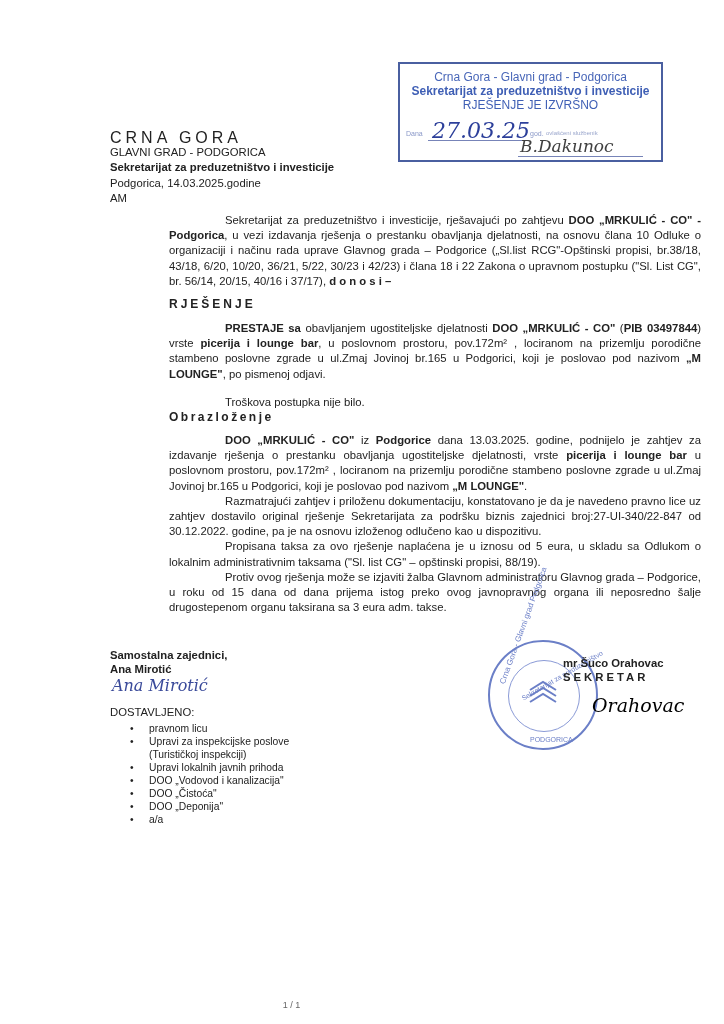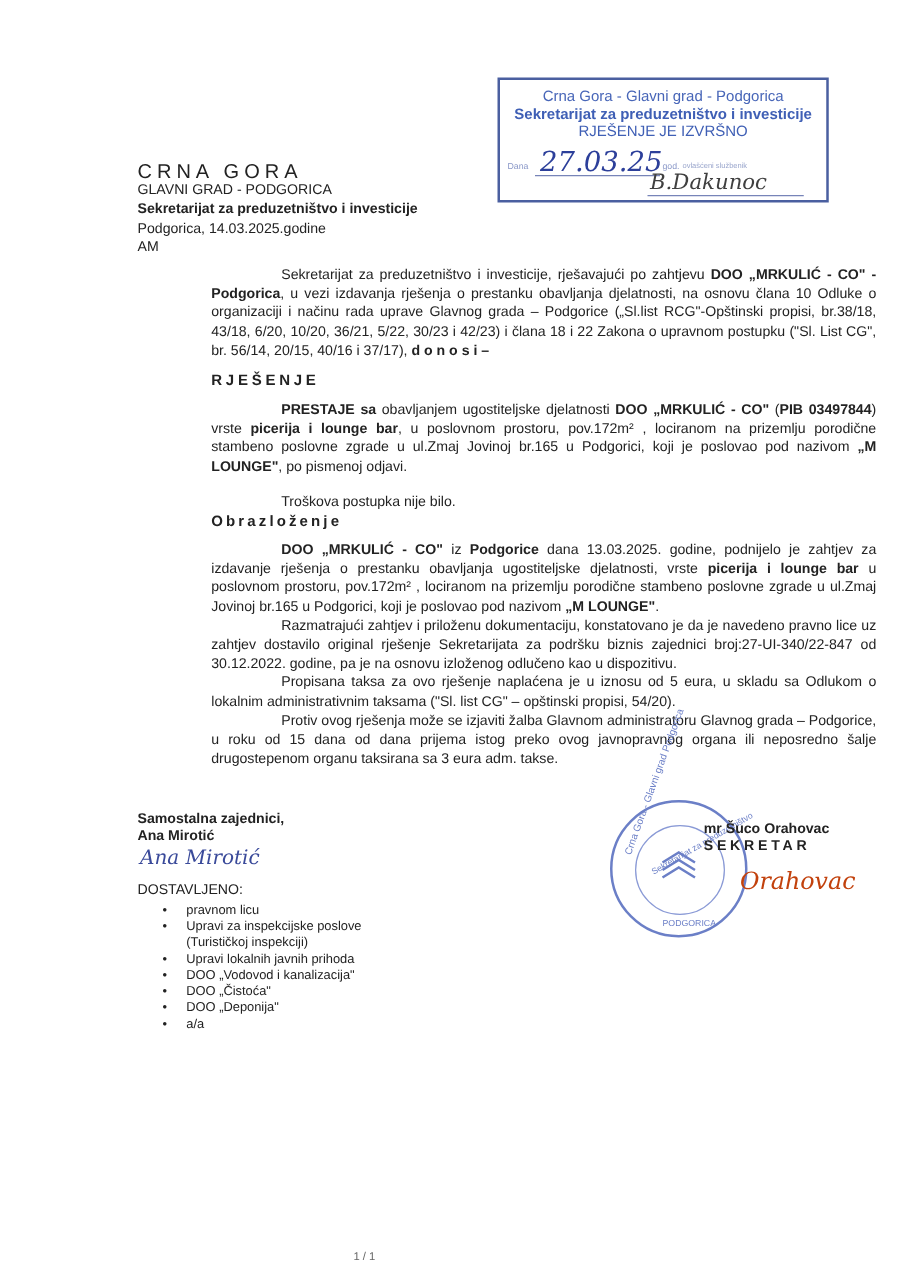--- a/index.html
+++ b/index.html
@@ -39,21 +39,21 @@
   .dost ul { list-style: none; margin: 4px 0 0 0; padding: 0; }
   .dost li { position: relative; padding-left: 39px; line-height: 13px; font-size: 10.3px; }
   .dost li .bullet { position: absolute; left: 20px; top: 0; }
 
   .seal { left: 488px; top: 640px; width: 110px; height: 110px; border-radius: 50%; border: 2px solid #6b7fc7; box-sizing: border-box; }
   .seal .inner { position: absolute; left: 18px; top: 18px; width: 70px; height: 70px; border-radius: 50%; border: 1px solid #8a9ad6; }
   .seal .txt { position: absolute; font-size: 8px; color: #6b7fc7; }
 
   .sig-right { left: 563px; top: 656px; line-height: 14px; font-weight: bold; text-align: left; }
   .sig-right .title { letter-spacing: 3px; }
-  .hand-orahovac { left: 592px; top: 694px; font-family: "DejaVu Serif", serif; font-style: italic; font-size: 19px; color: #c2410c; }
+  .hand-orahovac { left: 592px; top: 694px; font-family: "DejaVu Serif", serif; font-style: italic; font-size: 19px; color: #000000; }
 
   .footer { left: 0; width: 583px; top: 1000px; text-align: center; font-size: 9px; color: #666; }
 </style>
 </head>
 <body>
 
 <div class="abs stamp">
   <div class="l1">Crna Gora - Glavni grad - Podgorica</div>
   <div class="l2">Sekretarijat za preduzetništvo i investicije</div>
   <div class="l3">RJEŠENJE JE IZVRŠNO</div>
@@ -86,21 +86,21 @@
 
 <div class="para indent" style="top:395px;">Troškova postupka nije bilo.</div>
 
 <div class="para center heading" style="top:410px; letter-spacing:2.5px;">Obrazloženje</div>
 
 <div class="para" style="top:433px;">
   <div class="indent">
     <b>DOO „MRKULIĆ - CO"</b><span> iz </span><b>Podgorice</b><span> dana 13.03.2025. godine, podnijelo je zahtjev za izdavanje rješenja o prestanku obavljanja ugostiteljske djelatnosti, vrste </span><b>picerija i lounge bar</b><span> u poslovnom prostoru, pov.172m² , lociranom na prizemlju porodične stambeno poslovne zgrade u ul.Zmaj Jovinoj br.165 u Podgorici, koji je poslovao pod nazivom </span><b>„M LOUNGE"</b><span>.</span>
   </div>
   <div class="indent">Razmatrajući zahtjev i priloženu dokumentaciju, konstatovano je da je navedeno pravno lice uz zahtjev dostavilo original rješenje Sekretarijata za podršku biznis zajednici broj:27-UI-340/22-847 od 30.12.2022. godine, pa je na osnovu izloženog odlučeno kao u dispozitivu.</div>
-  <div class="indent">Propisana taksa za ovo rješenje naplaćena je u iznosu od 5 eura, u skladu sa Odlukom o lokalnim administrativnim taksama ("Sl. list CG" – opštinski propisi, 54/20).</div>
+  <div class="indent">Propisana taksa za ovo rješenje naplaćena je u iznosu od 5 eura, u skladu sa Odlukom o lokalnim administrativnim taksama ("Sl. list CG" – opštinski propisi, 88/19).</div>
   <div class="indent">Protiv ovog rješenja može se izjaviti žalba Glavnom administratoru Glavnog grada – Podgorice, u roku od 15 dana od dana prijema istog preko ovog javnopravnog organa ili neposredno šalje drugostepenom organu taksirana sa 3 eura adm. takse.</div>
 </div>
 
 <div class="abs sig-left">
   <div>Samostalna zajednici,</div>
   <div>Ana Mirotić</div>
 </div>
 <div class="abs hand-ana">Ana Mirotić</div>
 
 <div class="abs dost">

